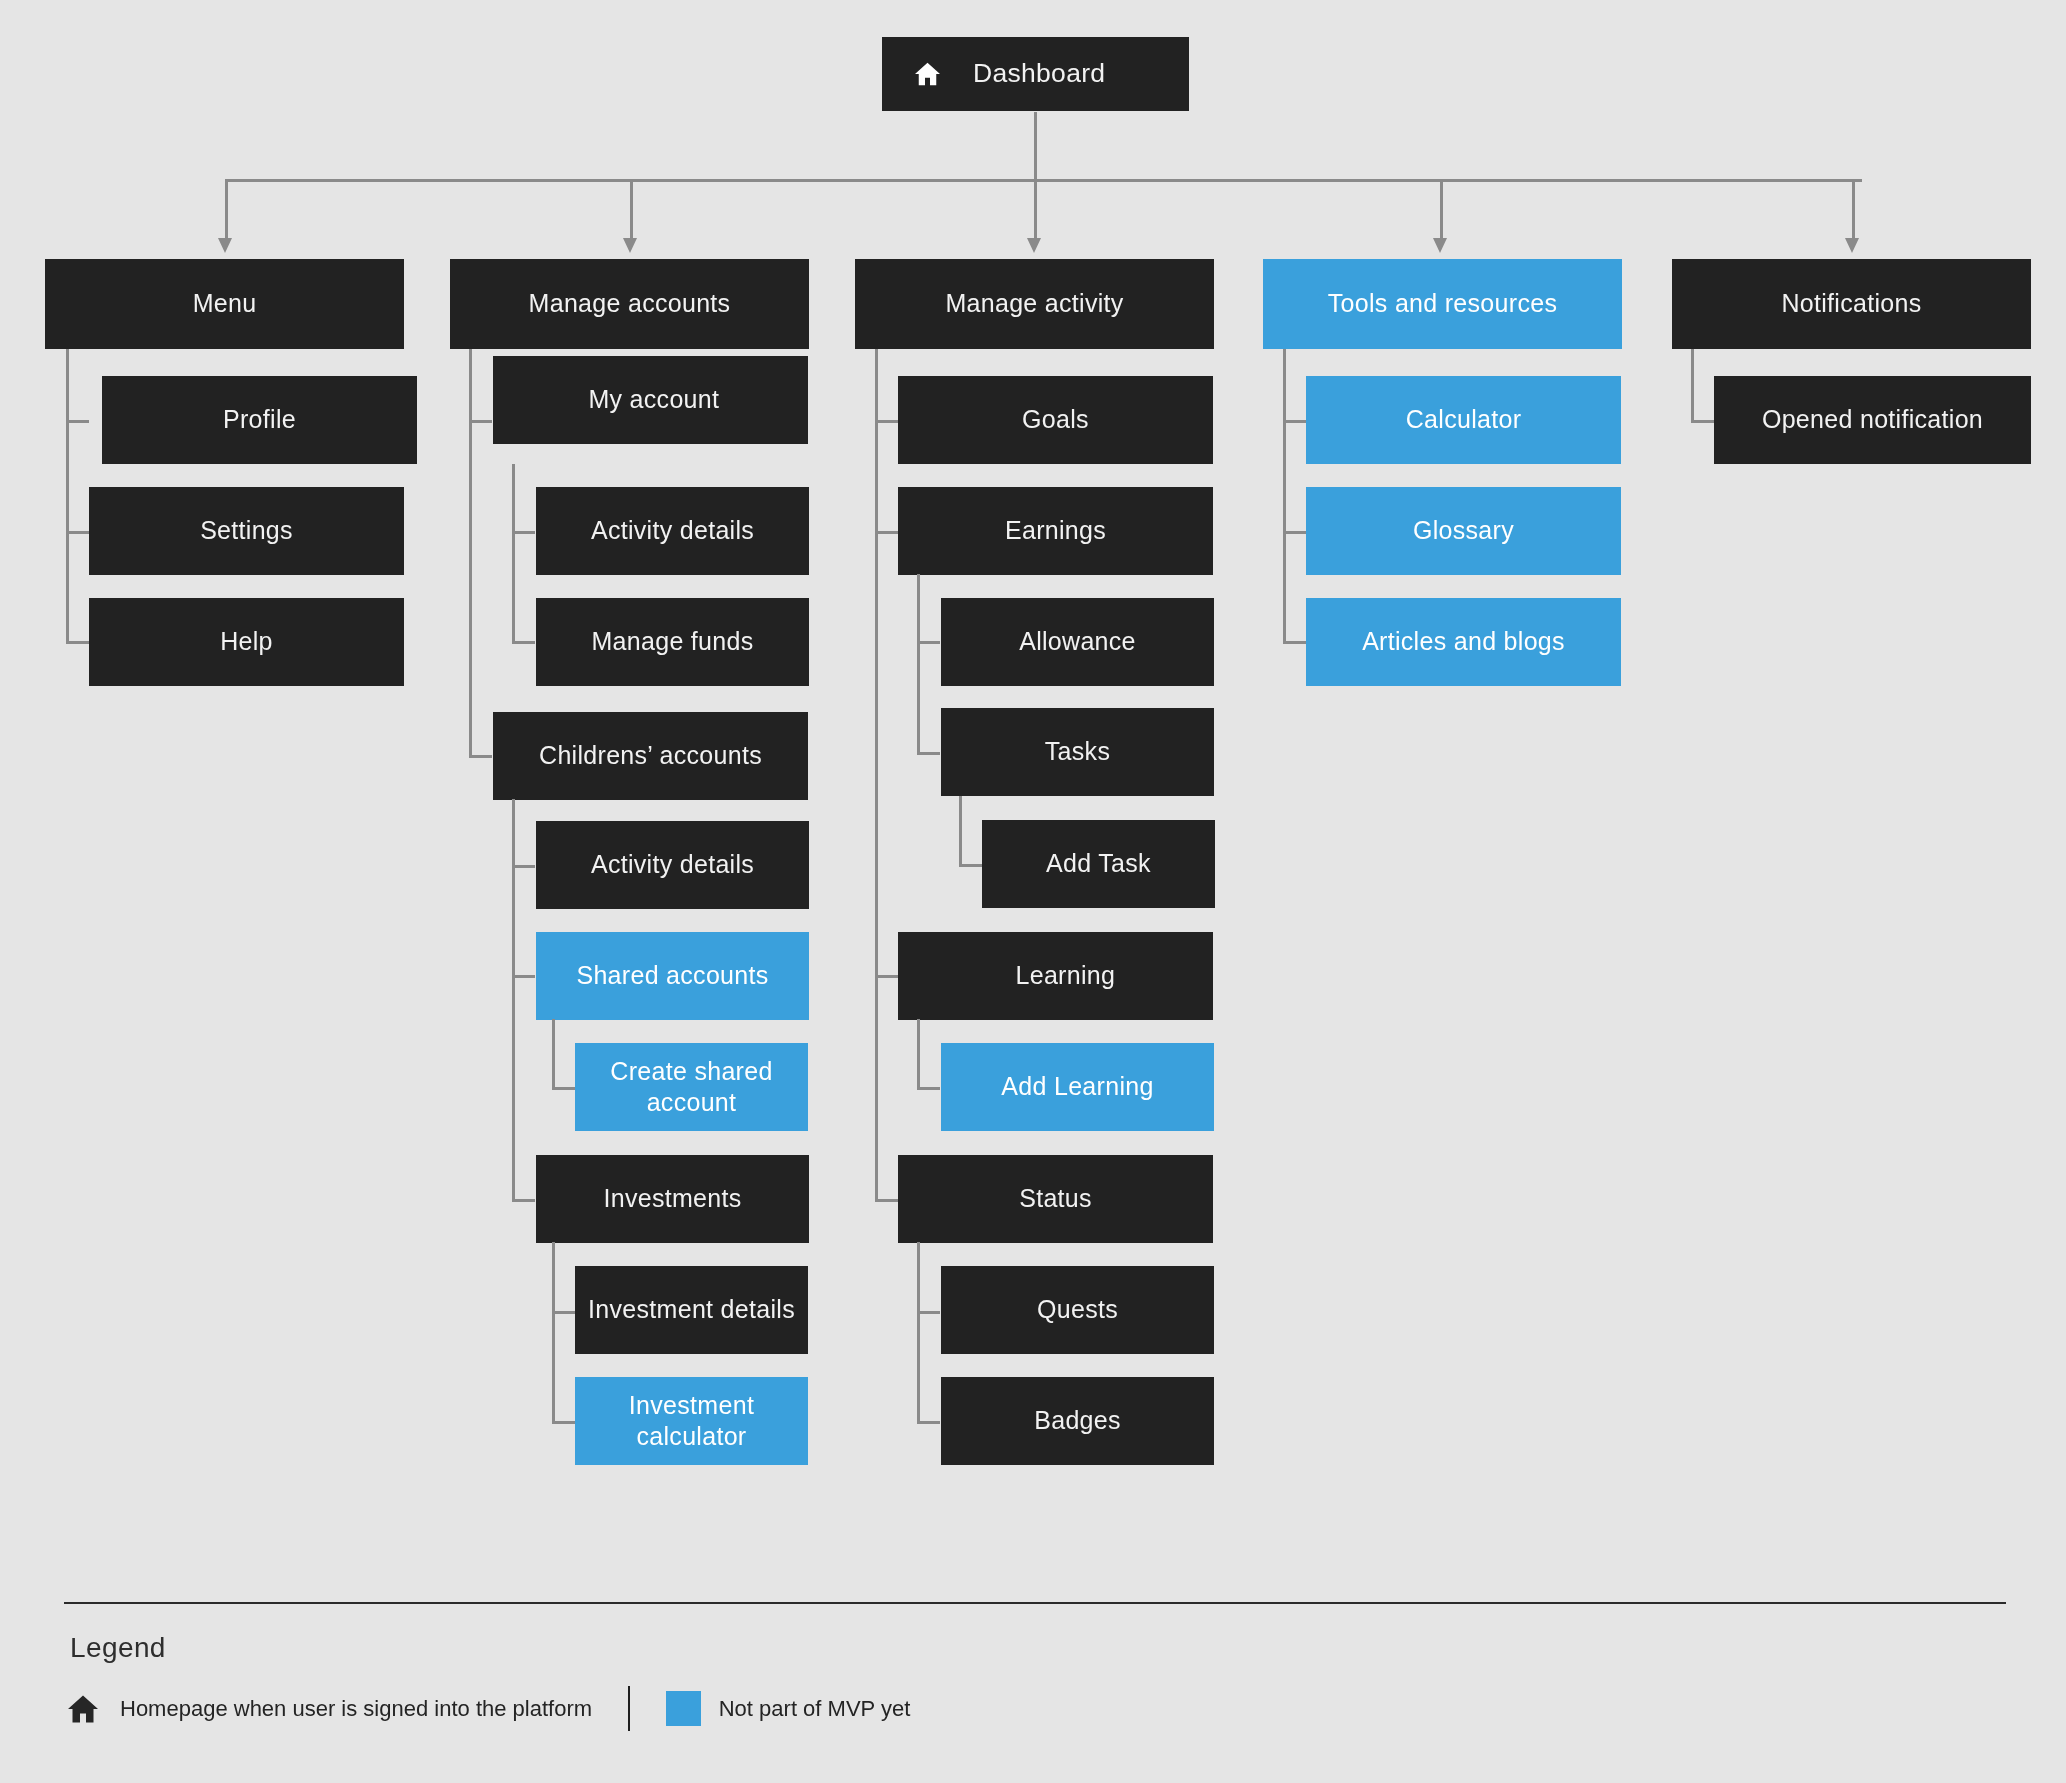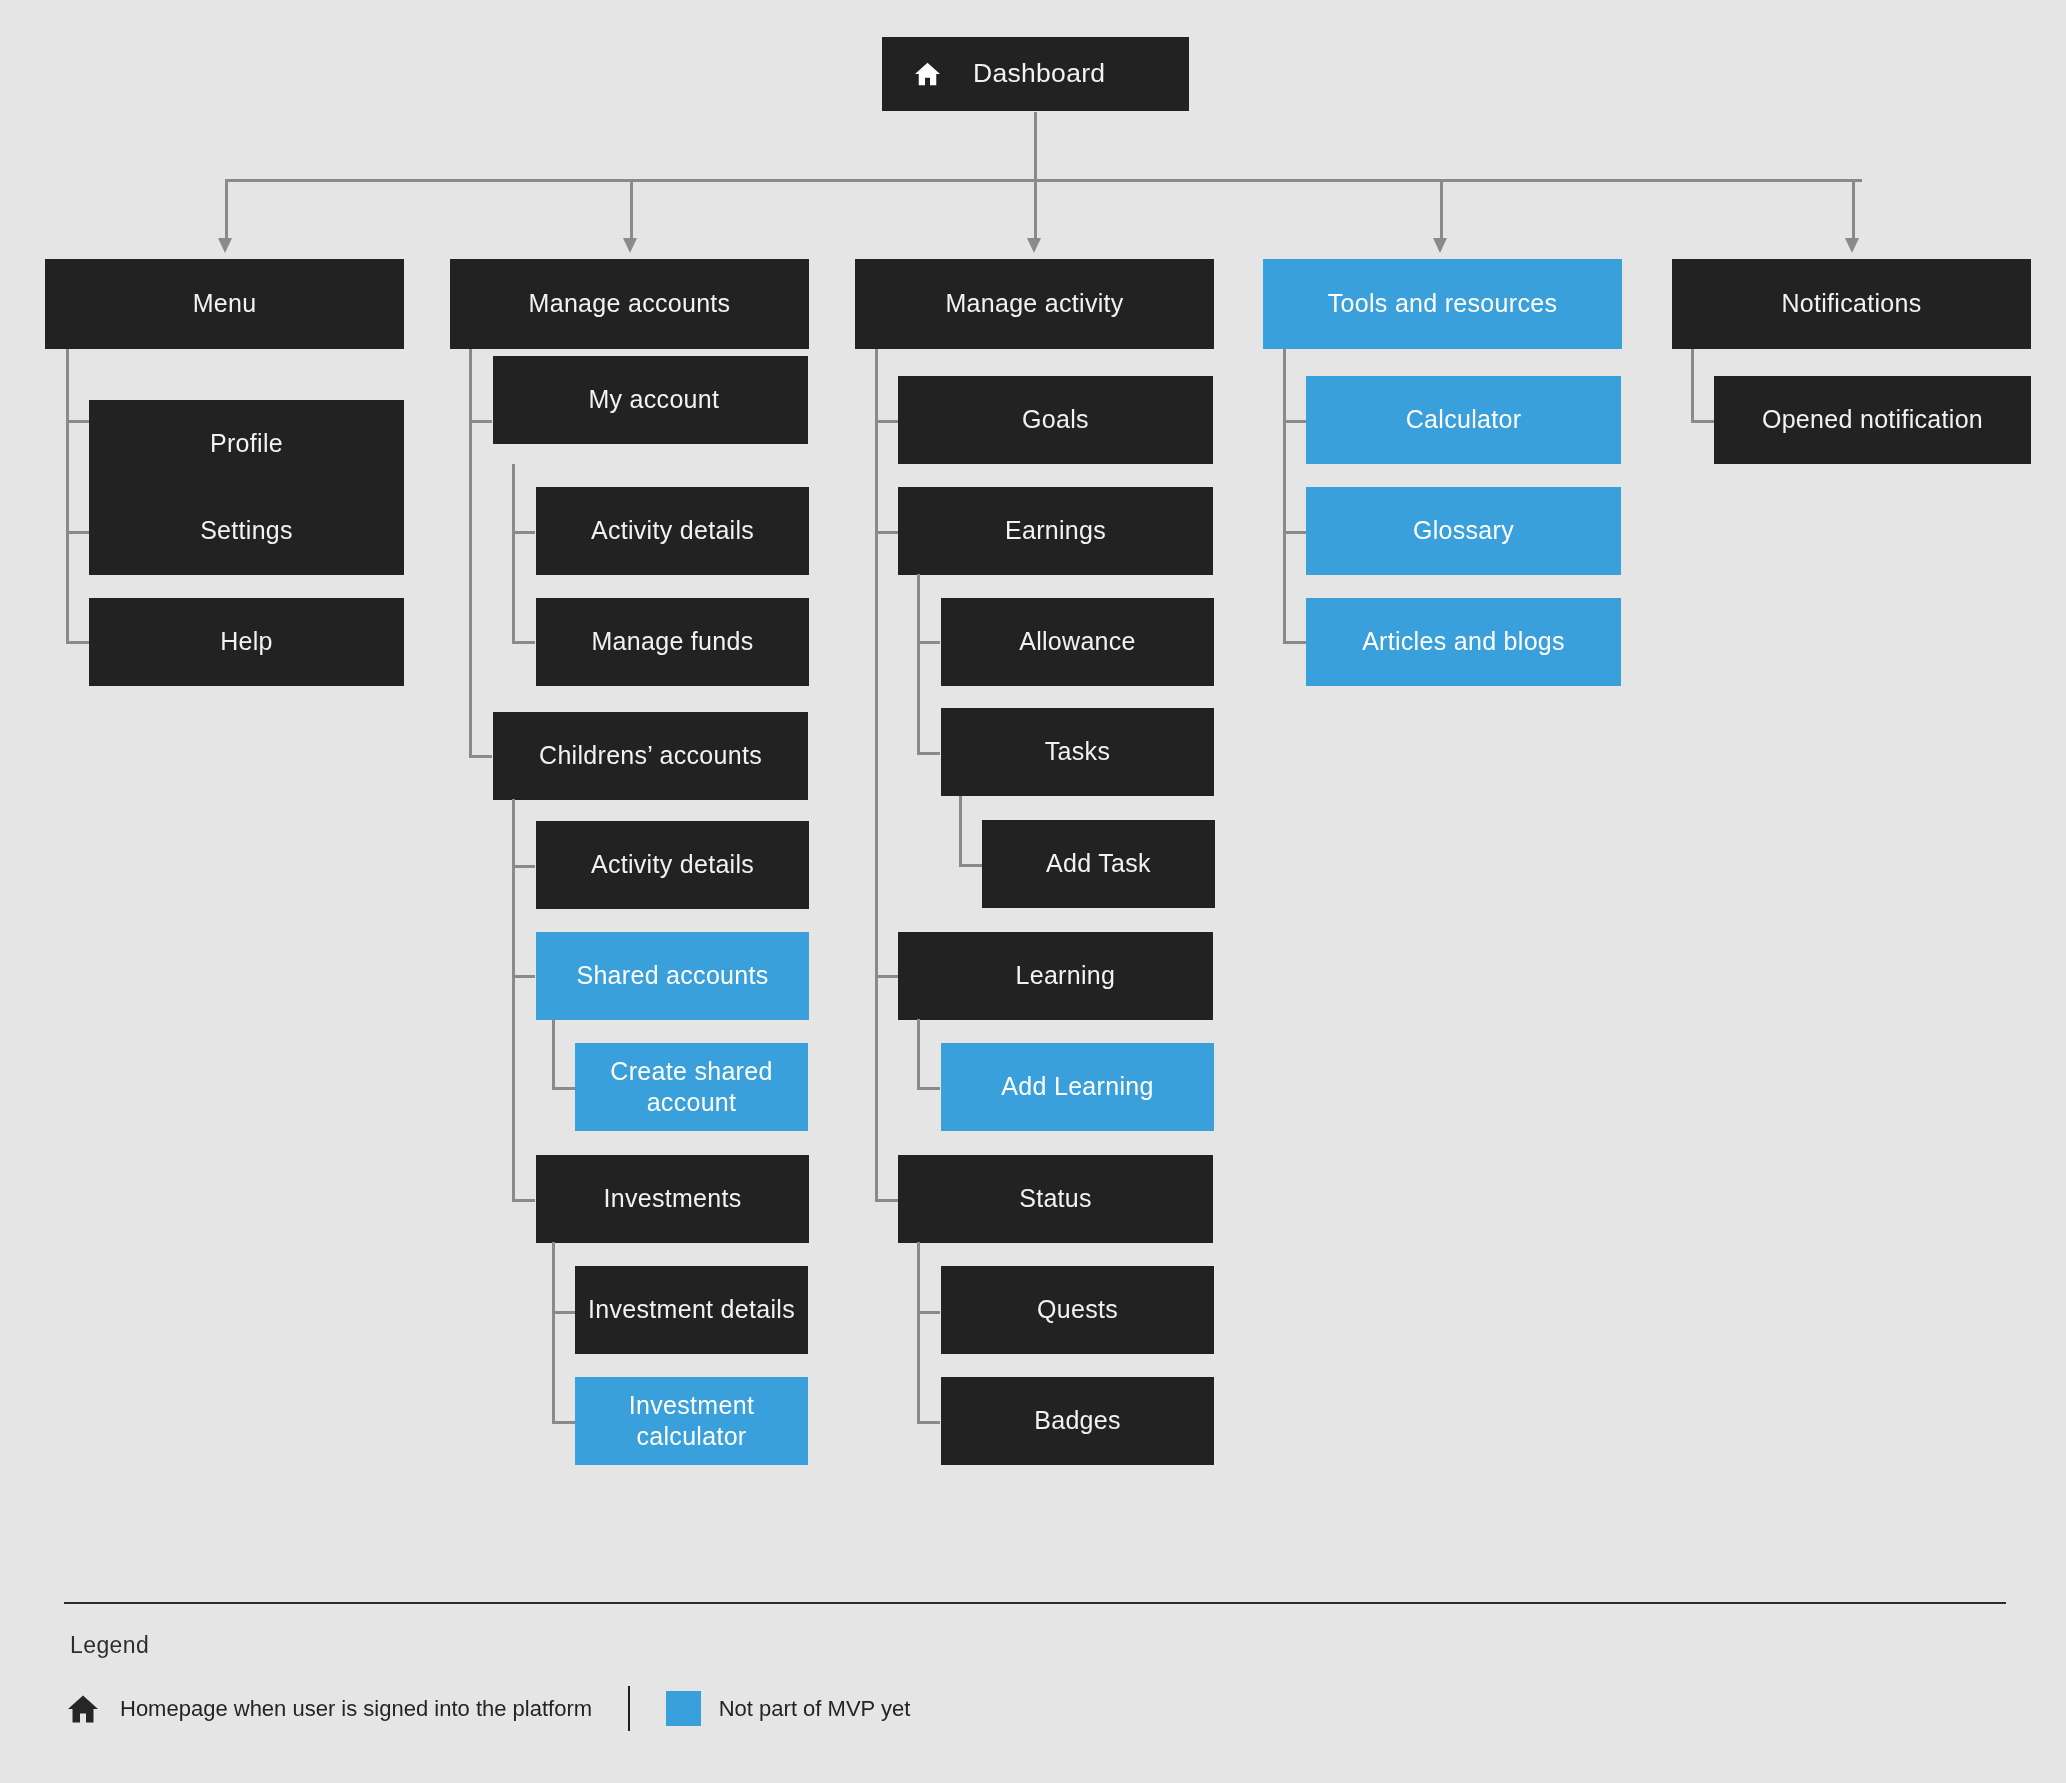--- a/index.html
+++ b/index.html
@@ -79,21 +79,21 @@
     left: 64px;
     top: 1602px;
     width: 1942px;
     height: 1.7px;
     background: #2b2b2b;
   }
   .legend-title {
     position: absolute;
     left: 70px;
     top: 1632px;
-    font-size: 23px;
+    font-size: 28px;
     font-weight: 400;
     color: #2e2e2e;
     letter-spacing: 0.4px;
   }
   .legend-row {
     position: absolute;
     left: 64px;
     top: 1686px;
     display: flex;
   }
@@ -160,21 +160,21 @@
 
   <div class="node" style="left:45px; top:259px; width:359px; height:90px;">
     <span>Menu</span>
   </div>
 
   <div class="line vline" style="left:66px; top:349px; width:2.5px; height:294px;"></div>
   <div class="line hline" style="left:66px; top:420px; width:23px; height:2.5px;"></div>
   <div class="line hline" style="left:66px; top:531px; width:23px; height:2.5px;"></div>
   <div class="line hline" style="left:66px; top:641px; width:23px; height:2.5px;"></div>
 
-  <div class="node" style="left:89px; top:376px; width:315px; height:88px;margin-top:24px;">
+  <div class="node" style="left:102px; top:376px; width:315px; height:88px;">
     <span>Profile</span>
   </div>
   <div class="node" style="left:89px; top:487px; width:315px; height:88px;">
     <span>Settings</span>
   </div>
   <div class="node" style="left:89px; top:598px; width:315px; height:88px;">
     <span>Help</span>
   </div>
 
   <div class="node" style="left:450px; top:259px; width:359px; height:90px;">

